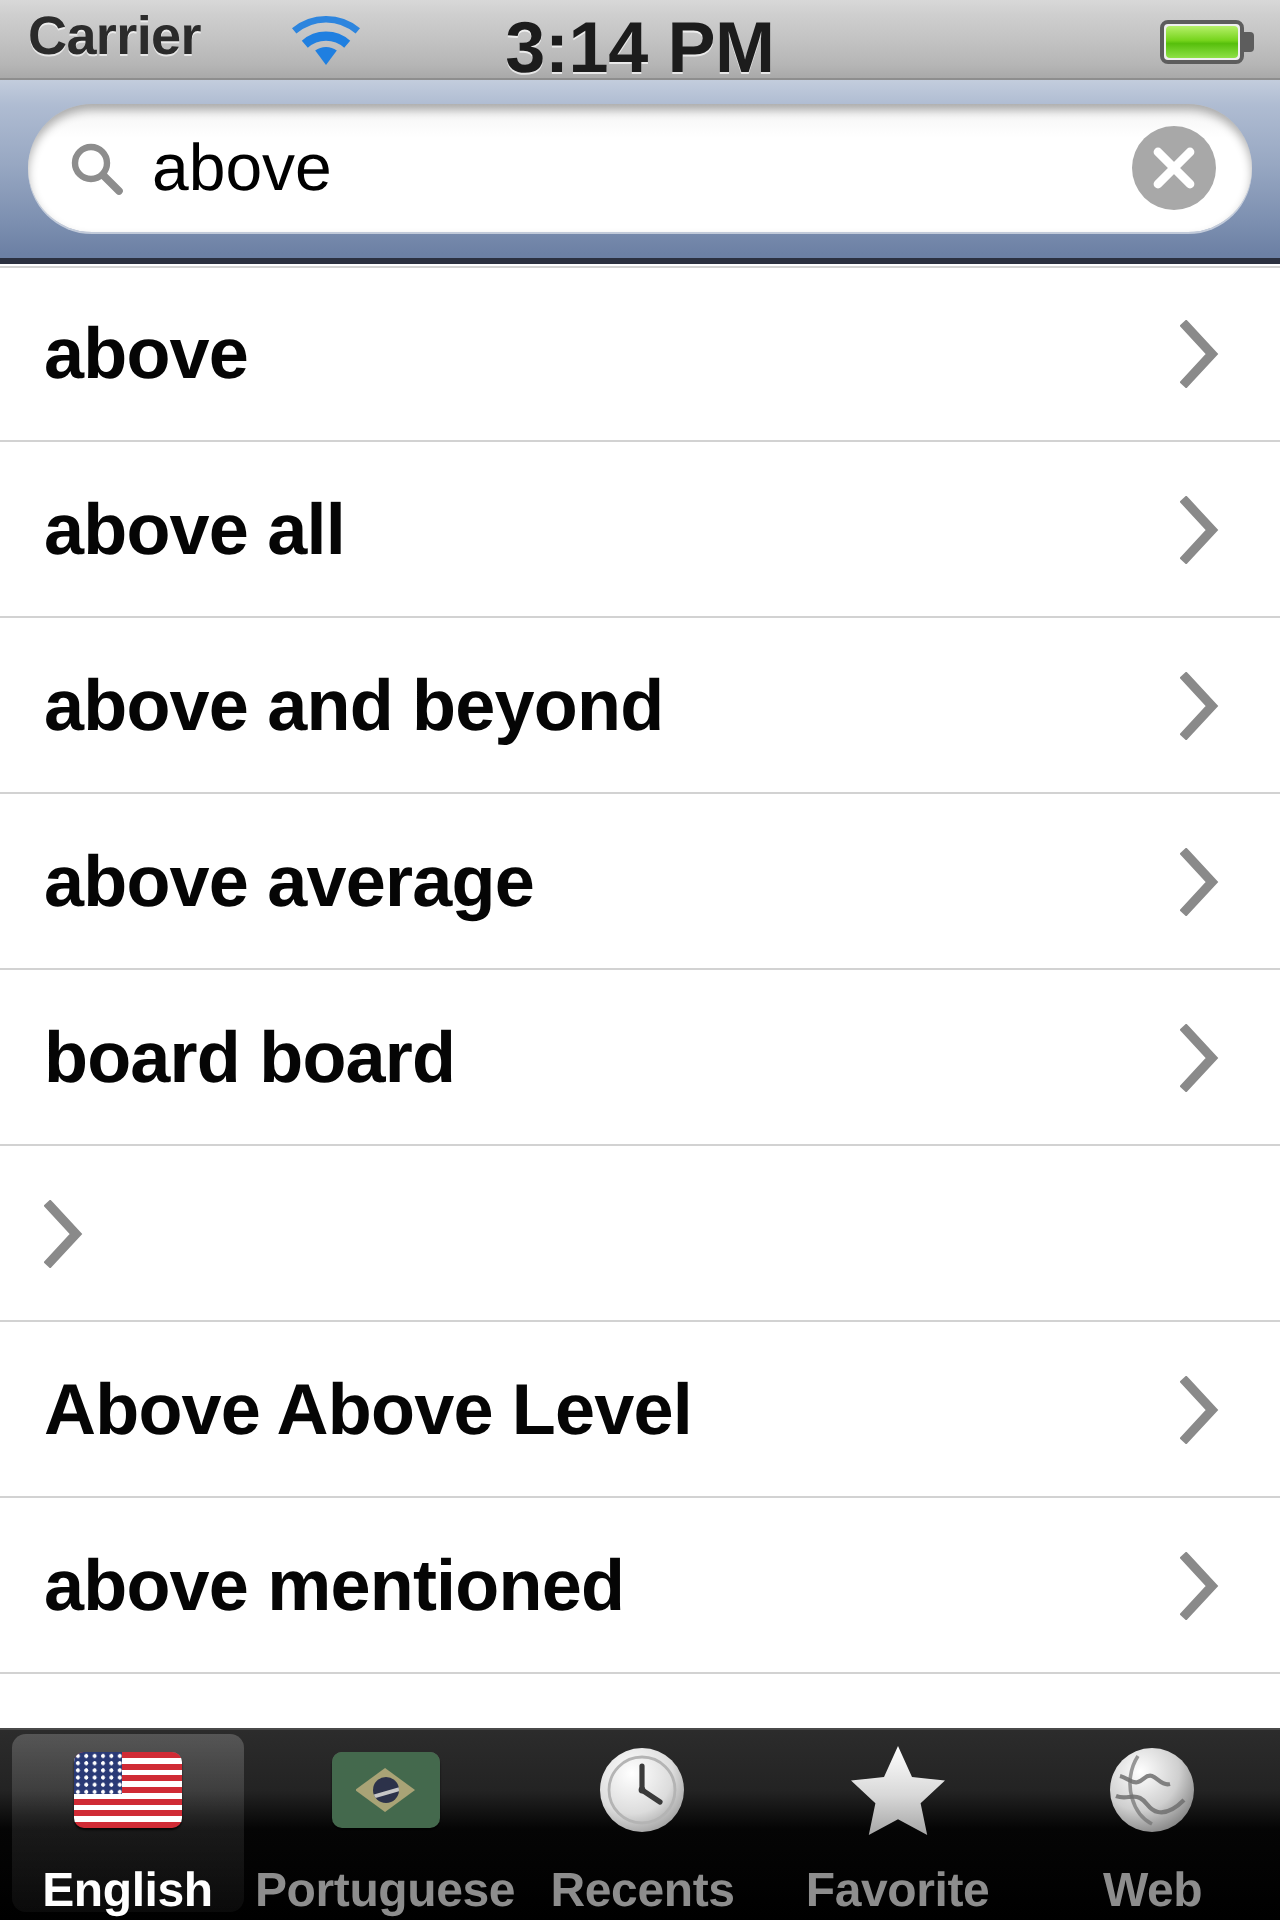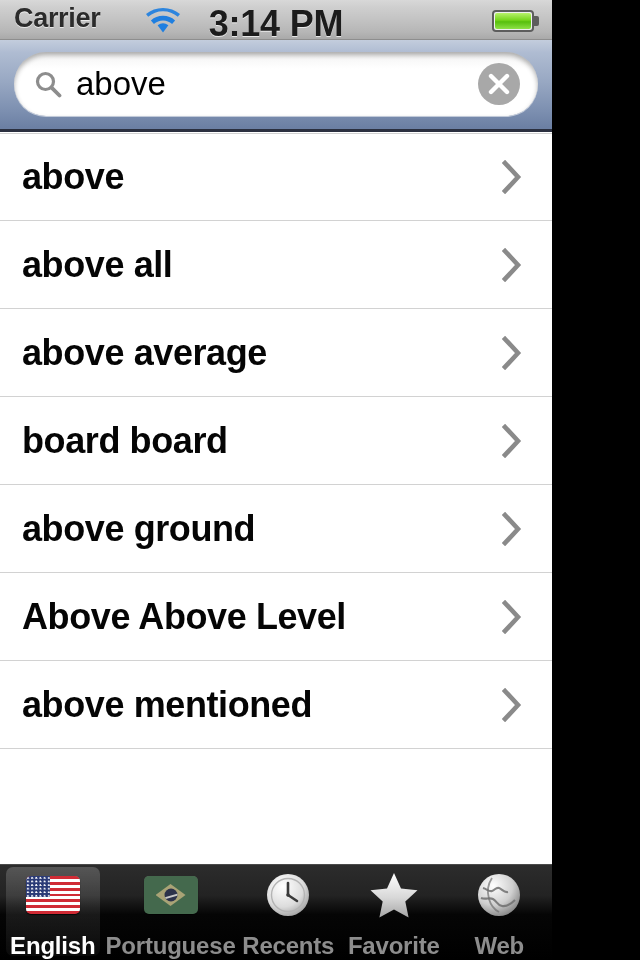--- a/index.html
+++ b/index.html
@@ -6,21 +6,21 @@
     margin: 0;
     padding: 0;
     background: #000;
   }
   body {
     font-family: "Liberation Sans", sans-serif;
     -webkit-font-smoothing: antialiased;
   }
   #phone {
     position: relative;
-    width: 552px;
+    width: 640px;
     height: 960px;
     overflow: hidden;
     background: #fff;
   }
 
   
   #status-bar {
     position: relative;
     height: 40px;
     background: linear-gradient(to bottom, #d8d8d8 0%, #cfcfcf 18%, #c3c3c3 50%, #b6b6b6 82%, #a9a9a9 100%);
@@ -322,33 +322,38 @@
           <path d="M3 3 L16 17 L3 31" fill="none" stroke="#8a8a8a" stroke-width="4.6" stroke-linecap="square" stroke-linejoin="miter"></path>
         </svg>
       </div>
       <div class="result-row">
         <div class="result-label">above all</div>
         <svg class="row-chevron" viewBox="0 0 20 34">
           <path d="M3 3 L16 17 L3 31" fill="none" stroke="#8a8a8a" stroke-width="4.6" stroke-linecap="square" stroke-linejoin="miter"></path>
         </svg>
       </div>
       <div class="result-row">
+        <div class="result-label">above and beyond</div>
+        <svg class="row-chevron" viewBox="0 0 20 34">
+          <path d="M3 3 L16 17 L3 31" fill="none" stroke="#8a8a8a" stroke-width="4.6" stroke-linecap="square" stroke-linejoin="miter"></path>
+        </svg>
+      </div>
+      <div class="result-row">
         <div class="result-label">above average</div>
         <svg class="row-chevron" viewBox="0 0 20 34">
           <path d="M3 3 L16 17 L3 31" fill="none" stroke="#8a8a8a" stroke-width="4.6" stroke-linecap="square" stroke-linejoin="miter"></path>
         </svg>
       </div>
       <div class="result-row">
         <div class="result-label">board board</div>
         <svg class="row-chevron" viewBox="0 0 20 34">
           <path d="M3 3 L16 17 L3 31" fill="none" stroke="#8a8a8a" stroke-width="4.6" stroke-linecap="square" stroke-linejoin="miter"></path>
         </svg>
       </div>
       <div class="result-row">
-        <div class="result-label">above ground</div>
         <svg class="row-chevron" viewBox="0 0 20 34">
           <path d="M3 3 L16 17 L3 31" fill="none" stroke="#8a8a8a" stroke-width="4.6" stroke-linecap="square" stroke-linejoin="miter"></path>
         </svg>
       </div>
       <div class="result-row">
         <div class="result-label">Above Above Level</div>
         <svg class="row-chevron" viewBox="0 0 20 34">
           <path d="M3 3 L16 17 L3 31" fill="none" stroke="#8a8a8a" stroke-width="4.6" stroke-linecap="square" stroke-linejoin="miter"></path>
         </svg>
       </div>

